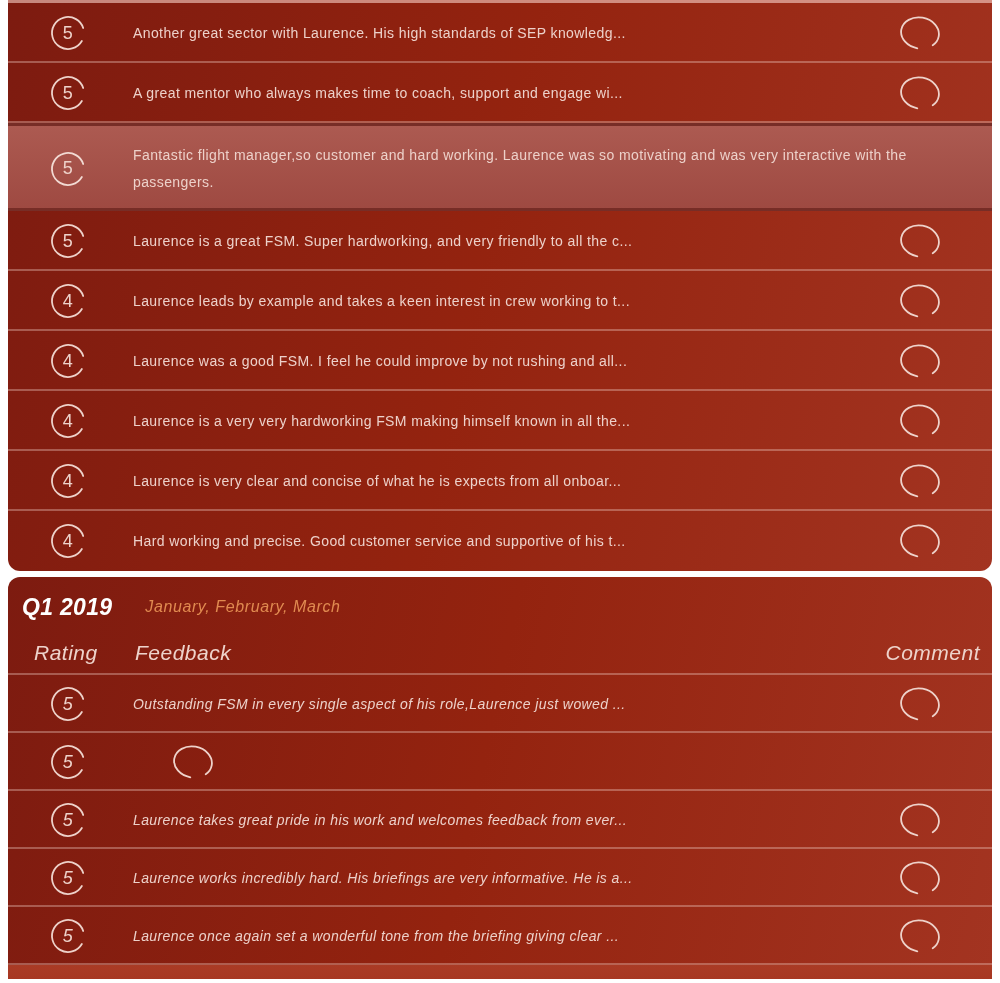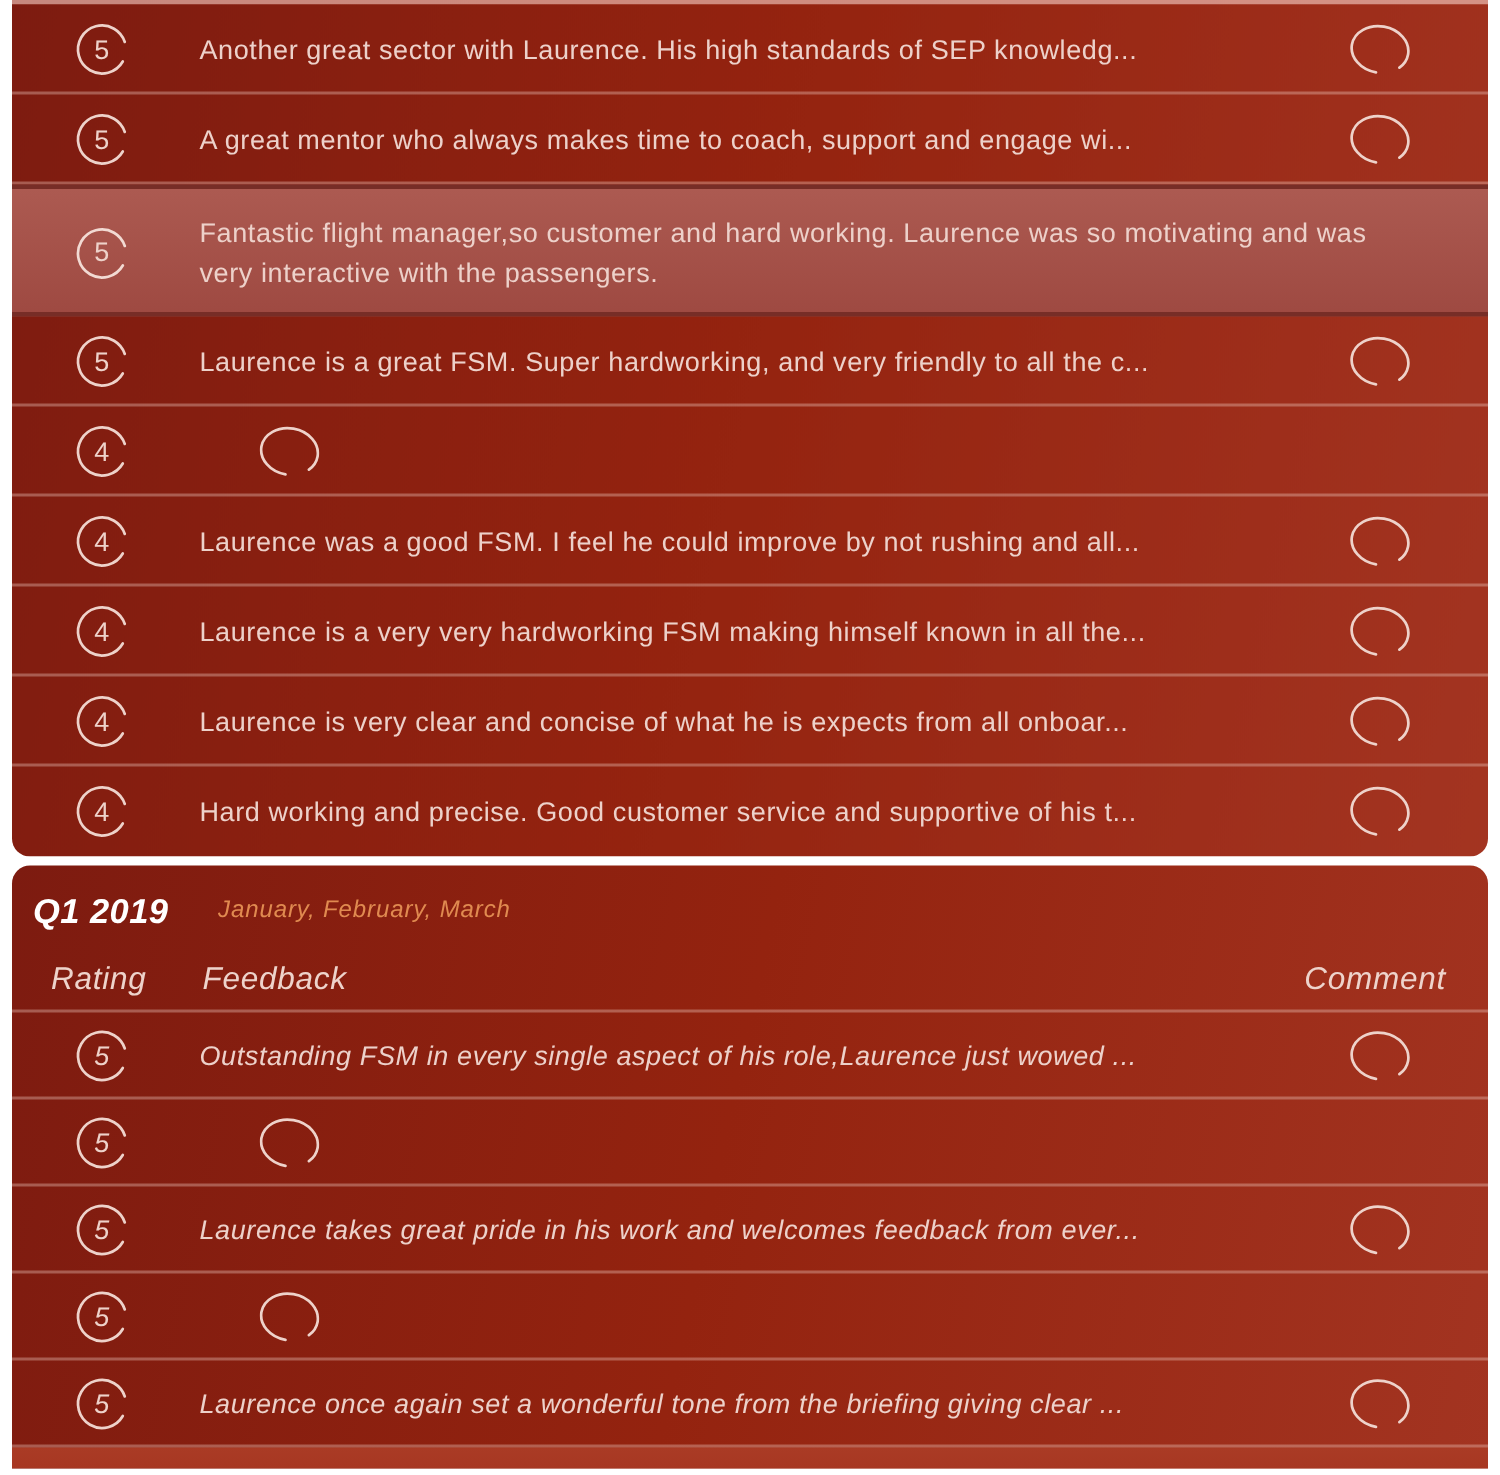--- a/index.html
+++ b/index.html
@@ -15,21 +15,21 @@
   .card-q1 .row { height:58px; }
   .row:not(:last-child)::after { content:""; position:absolute; left:0; right:0; bottom:0;
     height:2px; background:rgba(243,211,204,0.35); }
 
   .row--highlighted { height:88px; background:linear-gradient(180deg,#ac5a51 0%, #9e4941 100%);
     margin:0 -4px; padding:0 4px; border-top:3px solid rgba(70,12,7,0.45); }
   .row--highlighted::after { background:rgba(70,12,7,0.45) !important; height:3px !important; }
 
   .cell-rating { width:112px; min-width:112px; display:flex; justify-content:center;
     align-items:center; padding-left:8px; }
-  .cell-feedback { flex:1; padding-left:13px; color:#edd1ca; font-size:18px;
+  .cell-feedback { flex:1; padding-left:13px; color:#edd1ca; font-size:14px;
     letter-spacing:0.4px; white-space:nowrap; overflow:hidden; }
   .row--highlighted .cell-feedback { white-space:normal; line-height:27px; padding-right:58px; }
   .cell-comment { width:145px; min-width:145px; display:flex; justify-content:center;
     align-items:center; }
 
   .badge { position:relative; width:40px; height:40px; display:inline-block; }
   .badge svg { position:absolute; inset:0; }
   .badge .num { position:absolute; inset:0; display:flex; align-items:center;
     justify-content:center; color:#eed2ca; font-size:18px; letter-spacing:0.3px; }
 
@@ -38,21 +38,21 @@
   .section-header { display:flex; align-items:center; height:54px; padding:6px 0 0 14px; }
   .quarter { color:#ffffff; font-size:23px; font-weight:700; letter-spacing:0.3px; }
   .months { color:#e08a50; font-size:16px; letter-spacing:0.6px; margin-left:33px; }
 
   .col-headers { display:flex; align-items:center; height:44px; color:#eed3cb;
     font-size:21px; letter-spacing:0.5px; position:relative; }
   .col-headers::after { content:""; position:absolute; left:0; right:0; bottom:0;
     height:2px; background:rgba(243,211,204,0.35); }
   .hdr-rating { width:112px; min-width:112px; padding-left:26px; }
   .hdr-feedback { flex:1; padding-left:15px; }
-  .hdr-comment { margin-right:28px; }
+  .hdr-comment { margin-right:12px; }
 
   .partial-row { height:14px; background:linear-gradient(180deg,#aa3b25,#a73722); }
 </style>
 </head>
 <body>
 
 <div class="page">
 
   <div class="card card-prev">
 
@@ -127,20 +127,21 @@
 
     <div class="row">
       <div class="cell-rating">
         <span class="badge">
           <svg viewBox="0 0 40 40" width="40" height="40">
               <circle cx="20" cy="20" r="16" fill="none" stroke="#eed2ca" stroke-width="1.8" stroke-linecap="round" stroke-dasharray="86.5 14" transform="rotate(30 20 20)"></circle>
             </svg>
           <span class="num">4</span>
         </span>
       </div>
+      <div class="cell-feedback">Laurence leads by example and takes a keen interest in crew working to t...</div>
       <div class="cell-comment">
         <span class="comment-btn">
           <svg viewBox="0 0 40 46" width="40" height="46">
               <ellipse cx="20" cy="23" rx="15.5" ry="19" fill="none" stroke="#eed2ca" stroke-width="1.8" stroke-linecap="round" stroke-dasharray="92 17" transform="rotate(100 20 23)"></ellipse>
             </svg>
         </span>
       </div>
     </div>
 
     <div class="row">
@@ -292,20 +293,21 @@
 
     <div class="row">
       <div class="cell-rating">
         <span class="badge">
           <svg viewBox="0 0 40 40" width="40" height="40">
               <circle cx="20" cy="20" r="16" fill="none" stroke="#eed2ca" stroke-width="1.8" stroke-linecap="round" stroke-dasharray="86.5 14" transform="rotate(30 20 20)"></circle>
             </svg>
           <span class="num">5</span>
         </span>
       </div>
+      <div class="cell-feedback">Laurence works incredibly hard. His briefings are very informative. He is a...</div>
       <div class="cell-comment">
         <span class="comment-btn">
           <svg viewBox="0 0 40 46" width="40" height="46">
               <ellipse cx="20" cy="23" rx="15.5" ry="19" fill="none" stroke="#eed2ca" stroke-width="1.8" stroke-linecap="round" stroke-dasharray="92 17" transform="rotate(100 20 23)"></ellipse>
             </svg>
         </span>
       </div>
     </div>
 
     <div class="row">

